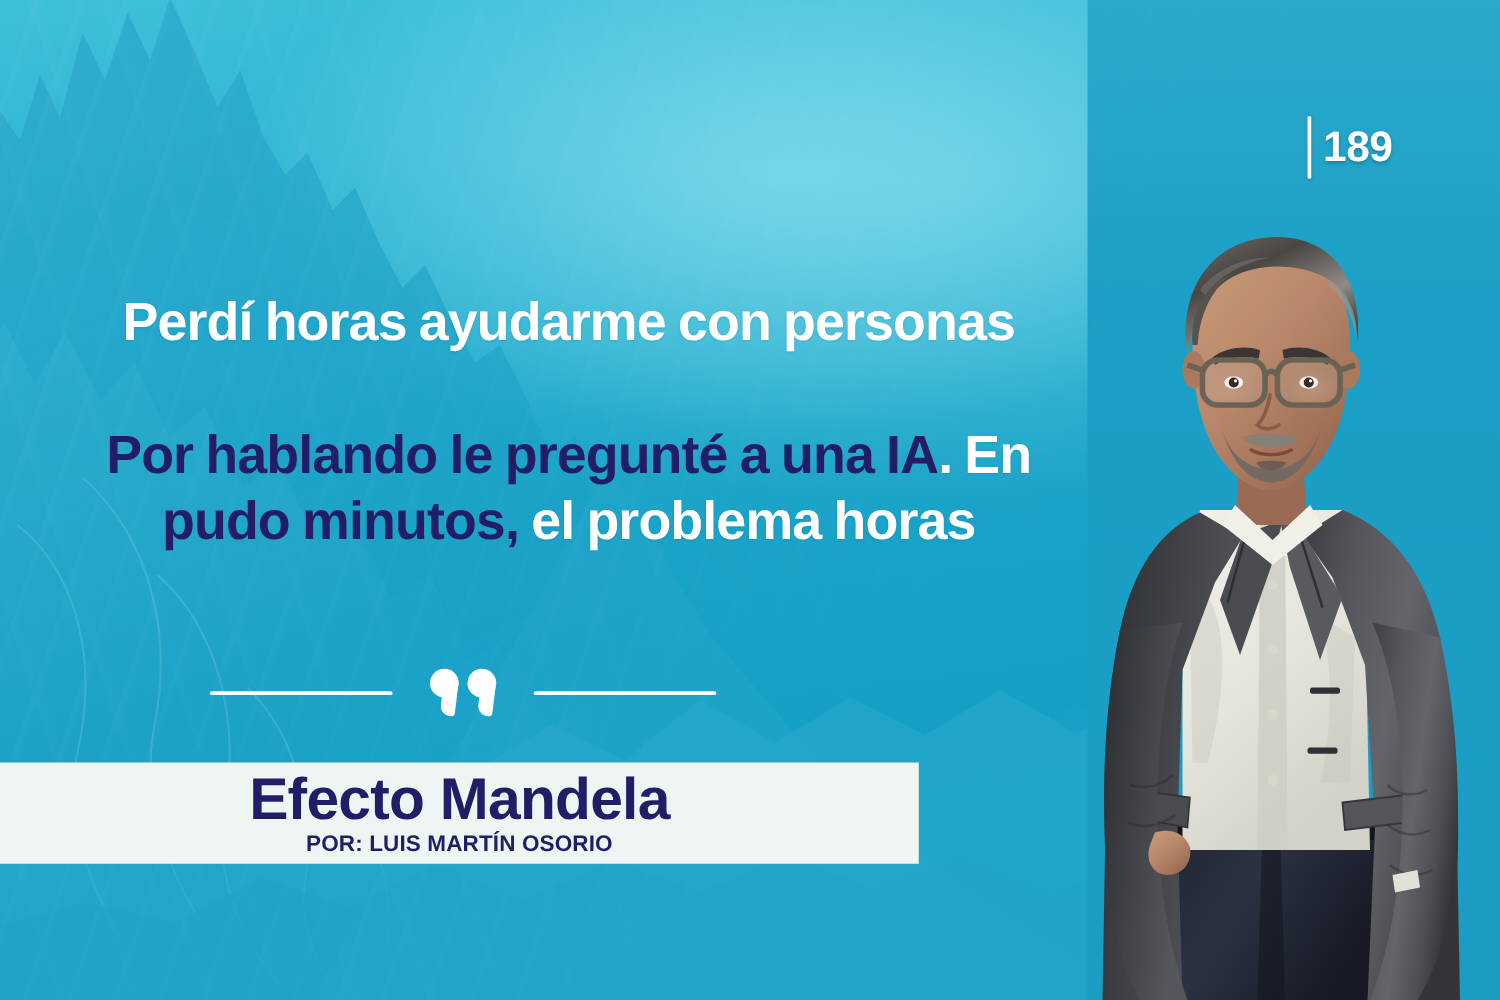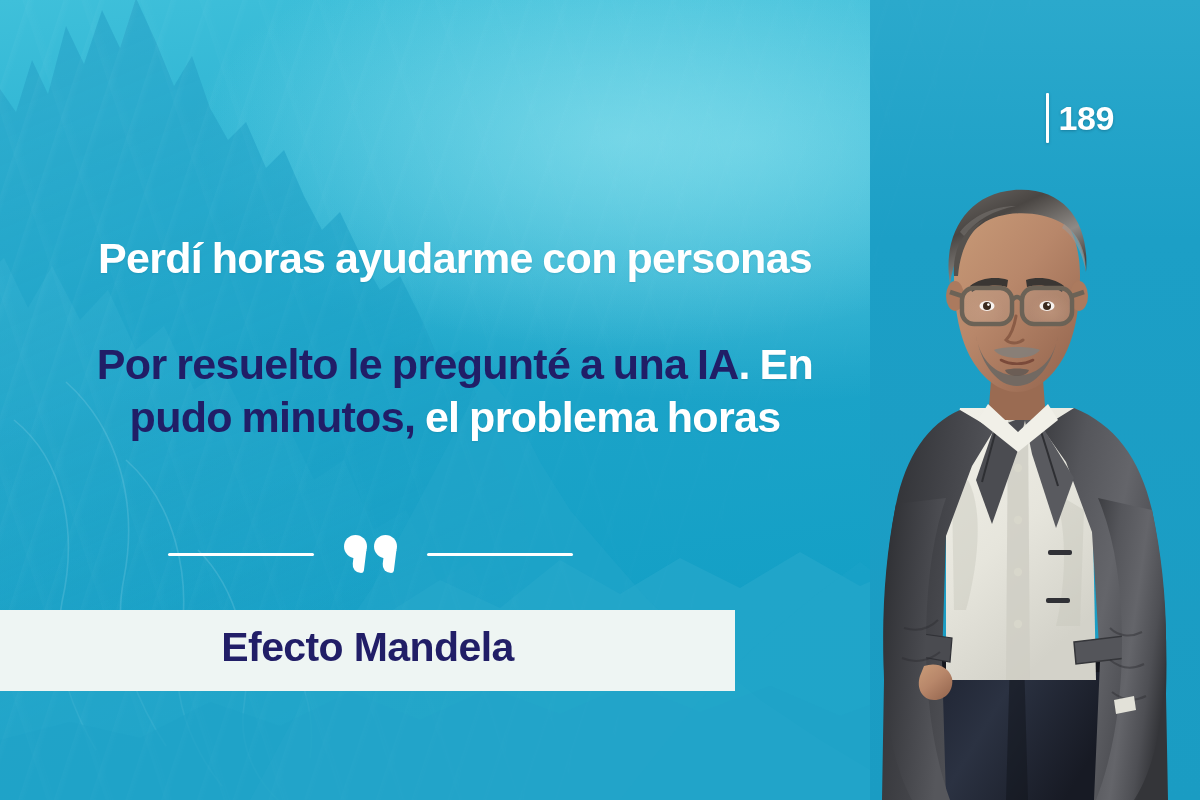--- a/index.html
+++ b/index.html
@@ -167,21 +167,21 @@
     display: flex;
     flex-direction: column;
     align-items: center;
     justify-content: center;
     padding-bottom: 2px;
     box-sizing: border-box;
   }
   .banner-title {
     color: #211e67;
     font-weight: 700;
-    font-size: 41px;
+    font-size: 47px;
     line-height: 1;
     letter-spacing: -0.6px;
     margin: 0 0 4px 0;
   }
   .banner-sub {
     color: #211e67;
     font-weight: 700;
     font-size: 18px;
     line-height: 1;
     letter-spacing: 0.1px;
@@ -249,35 +249,36 @@
   <div class="streaks"></div>
 
   <div class="logo">
     <i class="logo-bar"></i>
     <span>189</span>
   </div>
 
   <div class="quote">
     <span>Perdí horas ayudarme con personas</span><br>
     <br>
-    <span class="hl">Por resuelto le pregunté a una IA</span><span>. En</span><br>
+    <span class="hl">Por hablando le pregunté a una IA</span><span>. En</span><br>
     <span class="hl">pudo minutos,</span><span> el problema horas</span><br>
   </div>
 
   <div class="divider">
     <i class="rule"></i>
     <span class="qmark">
       <span></span>
         <span></span>
     </span>
     <i class="rule"></i>
   </div>
 
   <div class="banner">
     <div class="banner-title">Efecto Mandela</div>
+    <div class="banner-sub">POR: LUIS MARTÍN OSORIO</div>
   </div>
 
   <div class="portrait">
     <svg viewBox="0 0 350 620">
       <defs>
         <linearGradient id="jacket" x1="0" y1="0" x2="1" y2="0.6">
           <stop offset="0%" stop-color="#3b3c40"></stop>
           <stop offset="28%" stop-color="#55565b"></stop>
           <stop offset="58%" stop-color="#64656a"></stop>
           <stop offset="82%" stop-color="#4e4f54"></stop>

